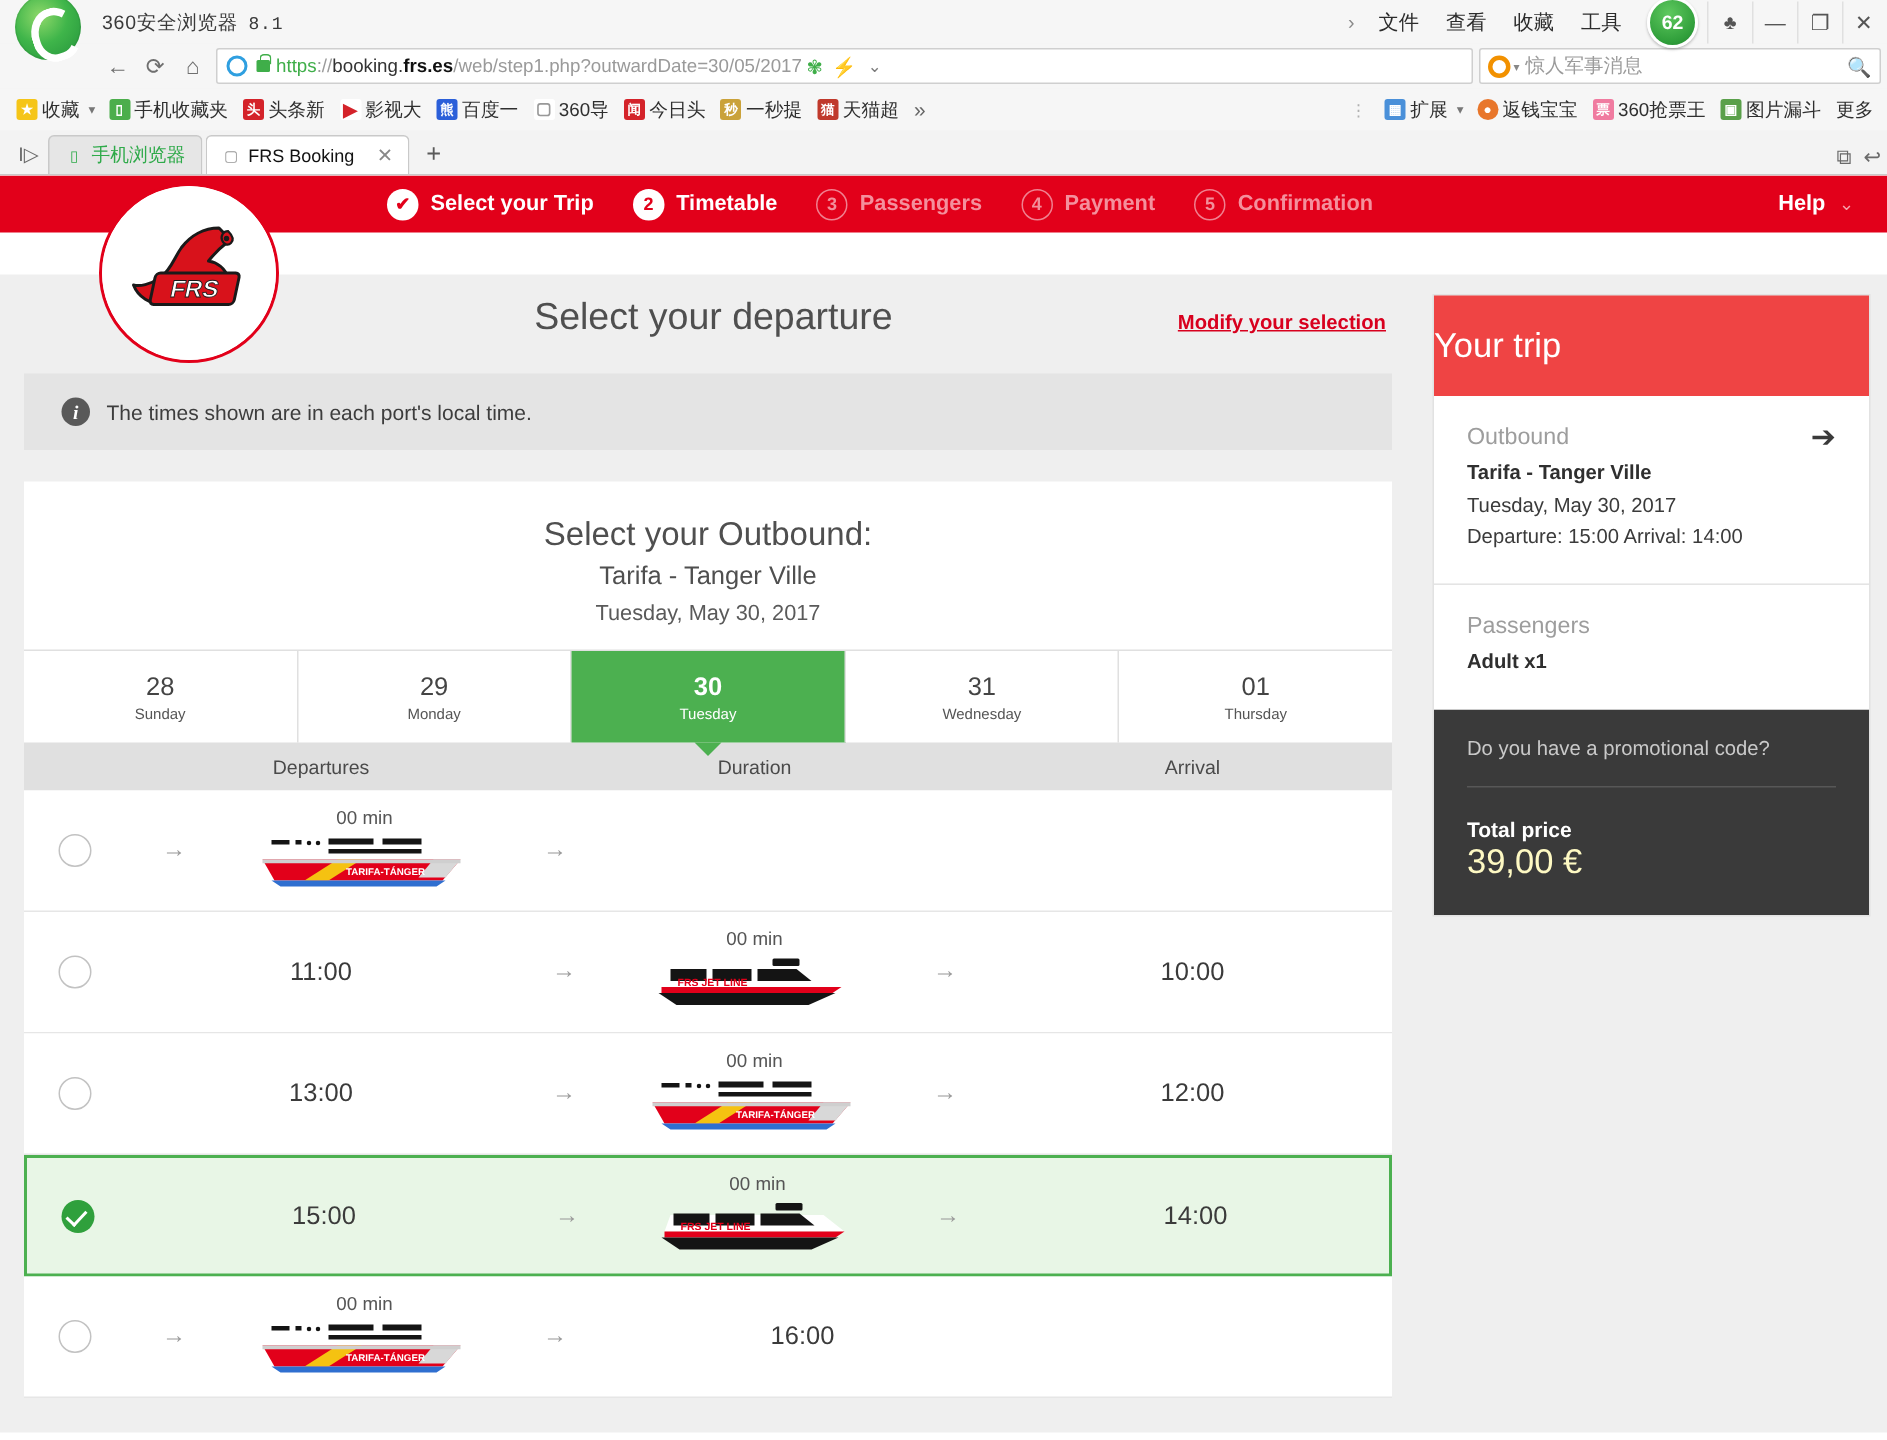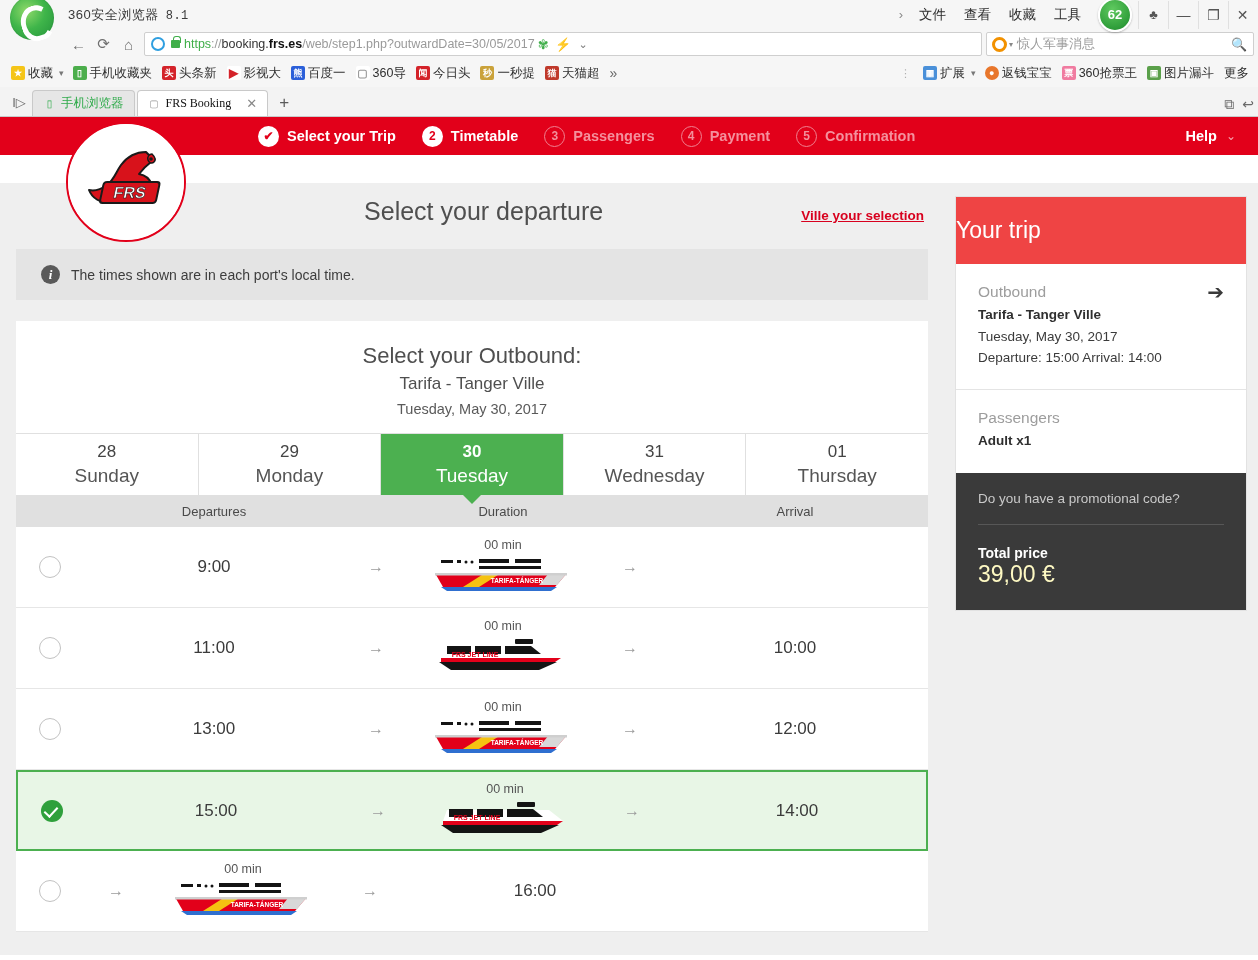--- a/index.html
+++ b/index.html
@@ -136,21 +136,21 @@
   .tab-arrow { width: 26px; height: 28px; display: flex; align-items: center; justify-content: center; color: #6a6a6a; font-size: 13px; }
   .tab {
     height: 26px; display: flex; align-items: center; gap: 5px;
     padding: 0 10px; font-size: 12.5px; color: #333;
     border: 1px solid #c9c9c9; border-bottom: none;
     border-radius: 4px 4px 0 0; margin-right: 2px; background: #e6e6e6;
     max-width: 215px; white-space: nowrap;
   }
   .tab.active { background: #ffffff; color: #111; }
   .tab-label { overflow: hidden; text-overflow: ellipsis; }
-  .tab.mono .tab-label { font-family: Liberation Serif, serif; font-size: 12px; }
+  .tab.mono .tab-label { font-family: Liberation Sans, sans-serif; font-size: 12px; }
   .tab-close { color: #888; font-size: 13px; margin-left: 10px; }
   .tab-favicon {
     width: 13px; height: 13px; flex: none;
     display: flex; align-items: center; justify-content: center; font-size: 10px;
   }
   .tab-new { width: 28px; height: 26px; display: flex; align-items: center; justify-content: center; color: #5a5a5a; font-size: 17px; }
   .tabs-right { position: absolute; right: 4px; bottom: 3px; display: flex; gap: 8px; }
   .tabs-right span { color: #6a6a6a; font-size: 14px; }
 
   
@@ -223,21 +223,21 @@
   .ph-3 { font-size: 14.5px; color: #5a5a5a; margin-top: 7px; }
 
   .day-tabs { display: flex; height: 62px; border-top: 1px solid #e0e0e0; }
   .day-tab {
     flex: 1; display: flex; flex-direction: column; align-items: center;
     justify-content: center; gap: 3px;
     border-right: 1px solid #e0e0e0; position: relative;
   }
   .day-tab:last-child { border-right: none; }
   .day-num { font-size: 17px; color: #444; }
-  .day-name { font-size: 19px; color: #555; }
+  .day-name { font-size: 10px; color: #555; }
   .day-tab.selected { background: #4cb050; }
   .day-tab.selected .day-num { color: #fff; font-weight: bold; }
   .day-tab.selected .day-name { color: #fff; }
   .day-tab.selected::after {
     content: ""; position: absolute; bottom: -9px; left: 50%;
     margin-left: -9px; width: 0; height: 0;
     border-left: 9px solid transparent; border-right: 9px solid transparent;
     border-top: 9px solid #4cb050;
   }
 
@@ -478,21 +478,21 @@
       </g>
     </svg>
   </div>
 
   <div class="page-body">
 
     <div class="content-col">
 
       <div class="page-title-row">
         <div class="page-title">Select your departure</div>
-        <a class="modify-link" href="#">Ville your selection</a>
+        <a class="modify-link" href="#">Modify your selection</a>
       </div>
 
       <div class="notice-bar">
         <span class="info-ico">i</span>
         <span class="notice-text">The times shown are in each port's local time.</span>
       </div>
 
       <div class="panel">
         <div class="panel-head">
           <div class="ph-1">Select your Outbound:</div>
@@ -529,21 +529,20 @@
           <div class="c-ar1"></div>
           <div class="c-dur">Duration</div>
           <div class="c-ar2"></div>
           <div class="c-arr">Arrival</div>
         </div>
 
         <div class="trip-row">
           <div class="c-radio">
               <div class="radio"></div>
             </div>
-          <div class="c-dep"><span class="time-txt">9:00</span></div>
           <div class="c-ar1"><span class="arrow-ico">→</span></div>
           <div class="c-dur">
             <div class="dur-cell">
               <span class="dur-txt">00 min</span>
               <svg class="boat" viewBox="0 0 152 42">
                 <rect x="14" y="6" width="12" height="3" fill="#141414"></rect>
                   <rect x="30" y="6" width="4" height="3" fill="#141414"></rect>
                 <circle cx="39" cy="8" r="1.5" fill="#141414"></circle>
                   <circle cx="45" cy="8" r="1.5" fill="#141414"></circle>
                 <rect x="52" y="5" width="30" height="4" fill="#141414"></rect>

